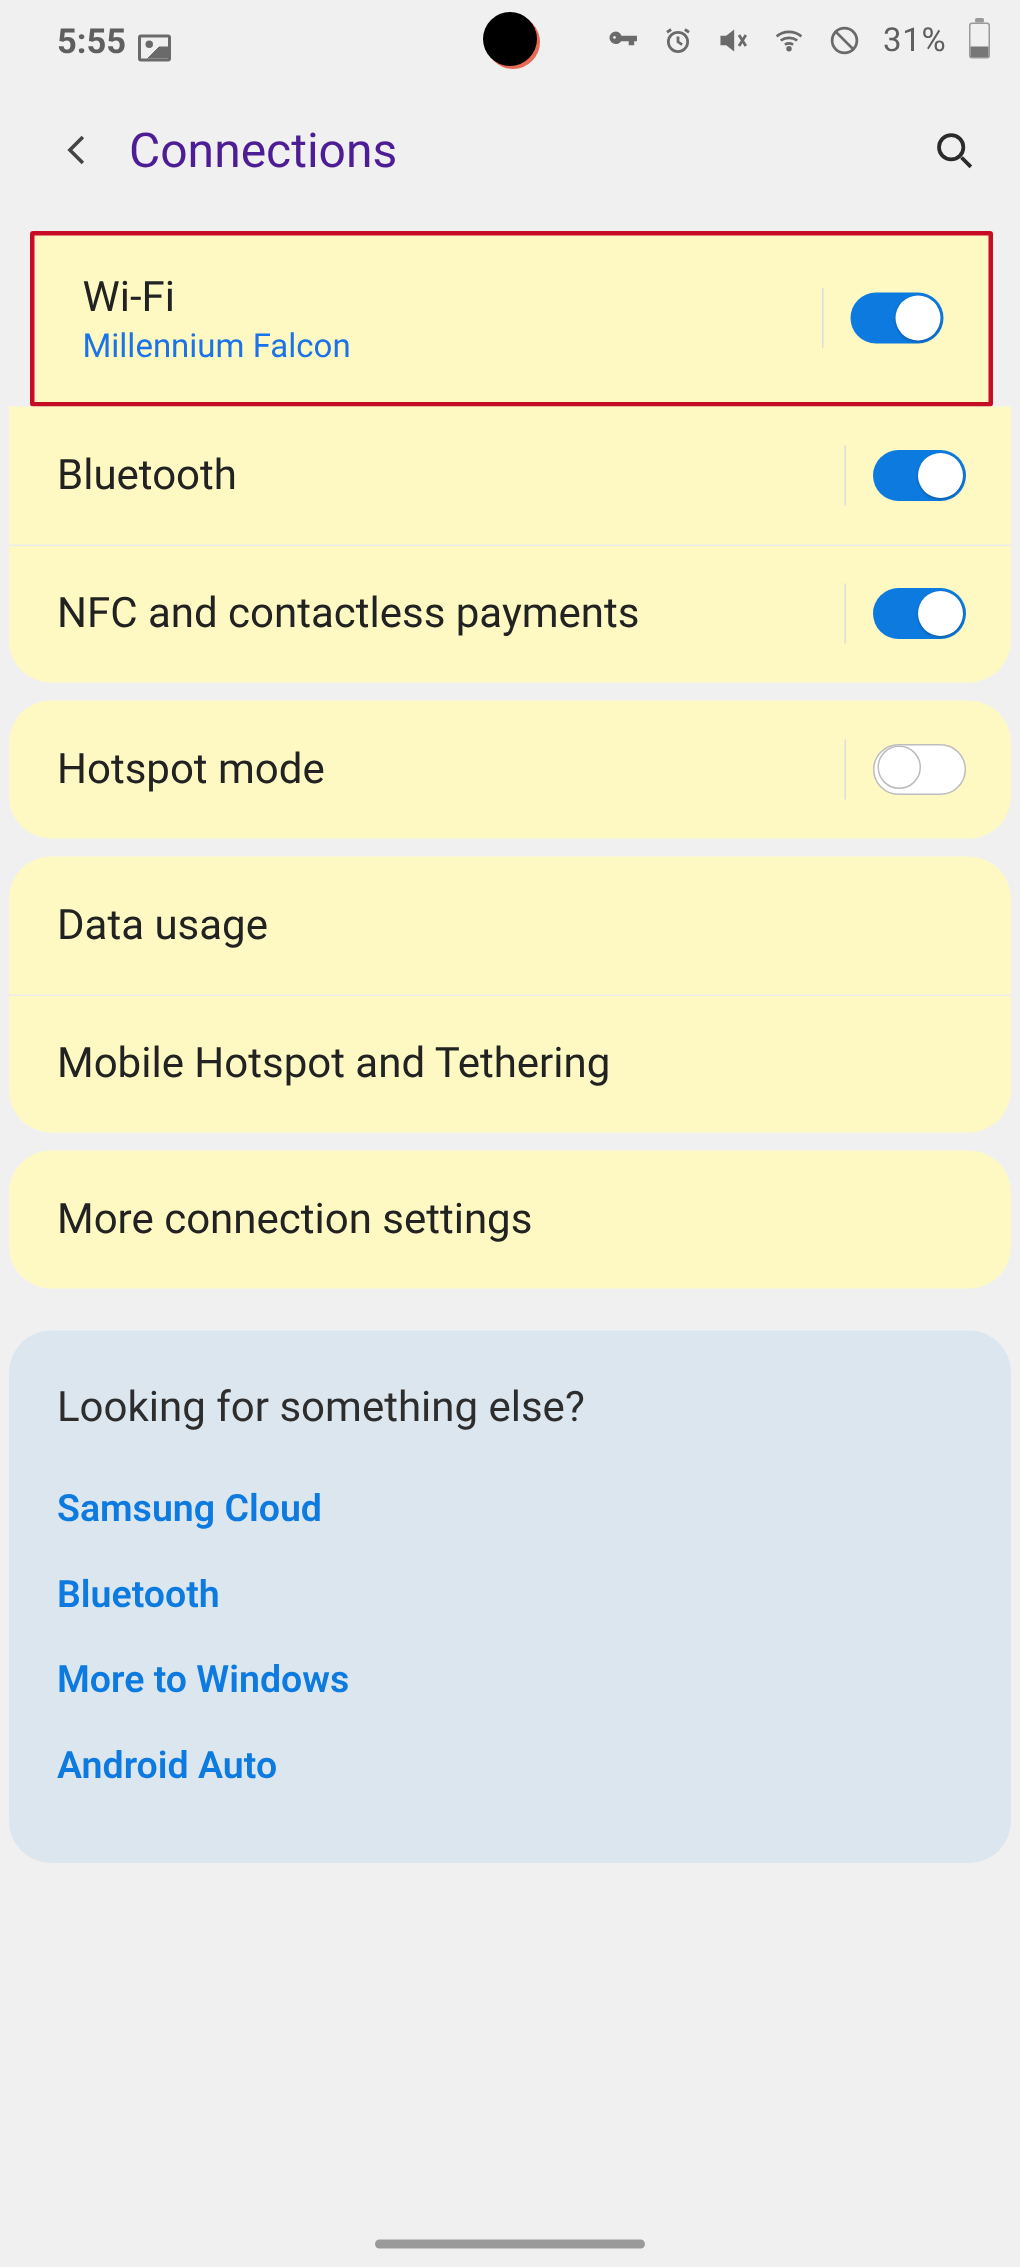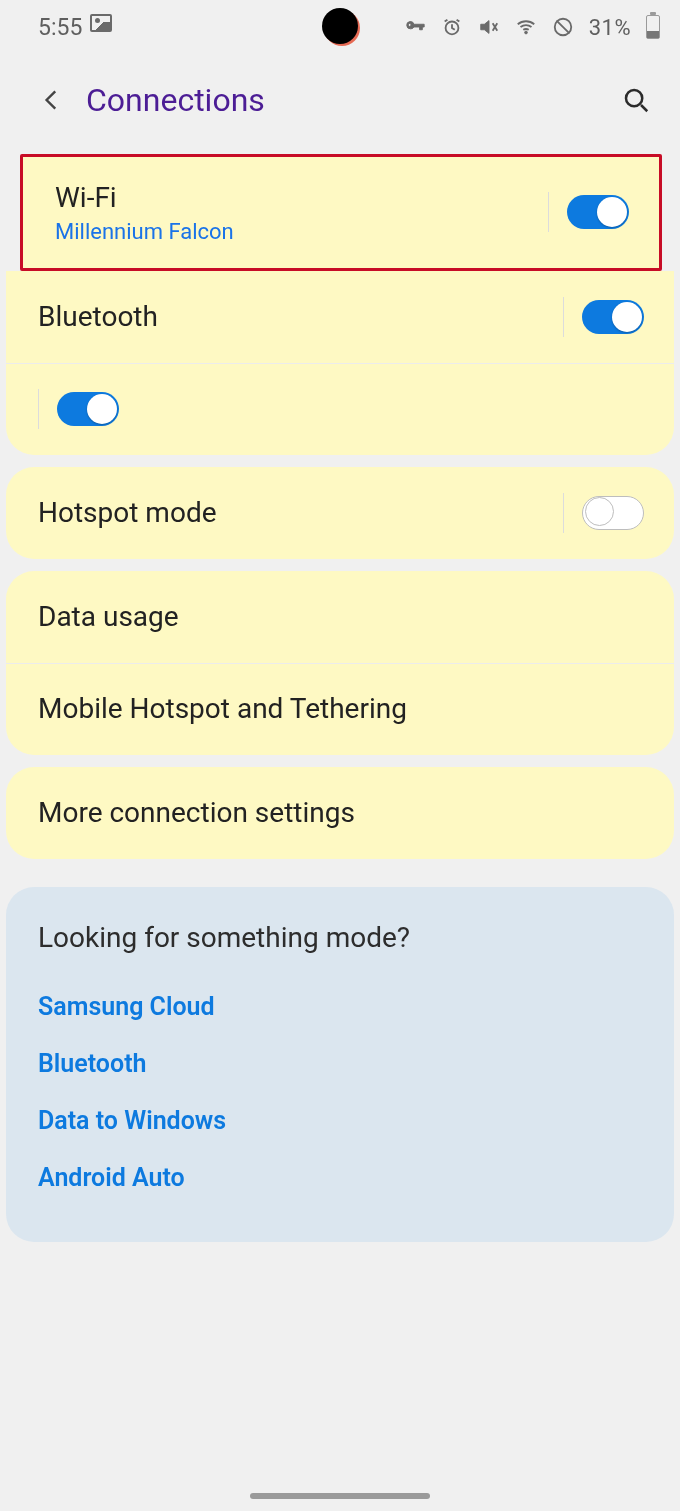--- a/index.html
+++ b/index.html
@@ -1,20 +1,20 @@
 <!DOCTYPE html>
 <html><head>
   <meta charset="utf-8">
   <style>
     * { box-sizing: border-box; margin: 0; padding: 0; -webkit-font-smoothing: antialiased; }
     html, body { width: 680px; height: 1511px; background: #f0f0f0; font-family: -apple-system, Roboto, "Segoe UI", Arial, sans-serif; color: #222; overflow: hidden; position: relative; }
 
     
     .status-bar { display: flex; align-items: center; justify-content: space-between; height: 54px; padding: 0 20px 0 38px; font-size: 23px; color: #5f5f5f; }
-    .status-left { display: flex; align-items: flex-start; gap: 8px; font-weight: 400; }
+    .status-left { display: flex; align-items: flex-end; gap: 8px; font-weight: 700; }
     .status-right { display: flex; align-items: center; gap: 15px; font-size: 22px; }
     .status-right svg { width: 20px; height: 20px; fill: #5f5f5f; }
     .status-center { position: absolute; left: 50%; top: 8px; transform: translateX(-50%); }
     .status-center .dot { width: 36px; height: 36px; border-radius: 50%; background: #000; position: relative; }
     .status-center .dot::after { content: ""; position: absolute; right: -2px; bottom: -2px; width: 36px; height: 36px; border-radius: 50%; background: #e66a54; z-index: -1; }
     .batt-txt { font-size: 22px; letter-spacing: 0.5px; }
     .batt-body { position: relative; width: 14px; height: 24px; border: 1.5px solid #9a9a9a; border-radius: 2px; display: inline-block; vertical-align: middle; }
     .batt-body::before { content:""; position:absolute; top:-4px; left:3px; width:6px; height:3px; background:#9a9a9a; border-radius:1px; }
     .batt-fill { position:absolute; bottom:0; left:0; right:0; height:31%; background:#777; }
     .pic-icon { width:22px; height:18px; border:2px solid #6a6a6a; border-radius:2px; position:relative; display:inline-block; }
@@ -139,20 +139,23 @@
   <div class="row">
     <div class="text">
         <div class="label">Bluetooth</div>
       </div>
     <div class="sep"></div>
     <div class="toggle on">
         <div class="knob"></div>
       </div>
   </div>
   <div class="row">
+    <div class="text">
+        <div class="label">NFC and contactless payments</div>
+      </div>
     <div class="sep"></div>
     <div class="toggle on">
         <div class="knob"></div>
       </div>
   </div>
 </div>
 
 <div class="group">
   <div class="row">
     <div class="text">
@@ -180,20 +183,20 @@
 
 <div class="group">
   <div class="row">
     <div class="text">
         <div class="label">More connection settings</div>
       </div>
   </div>
 </div>
 
 <div class="suggest">
-  <div class="heading">Looking for something mode?</div>
+  <div class="heading">Looking for something else?</div>
   <div class="link">Samsung Cloud</div>
   <div class="link">Bluetooth</div>
-  <div class="link">Data to Windows</div>
+  <div class="link">More to Windows</div>
   <div class="link">Android Auto</div>
 </div>
 
 <div class="gesture"></div>
 
 </body></html>

